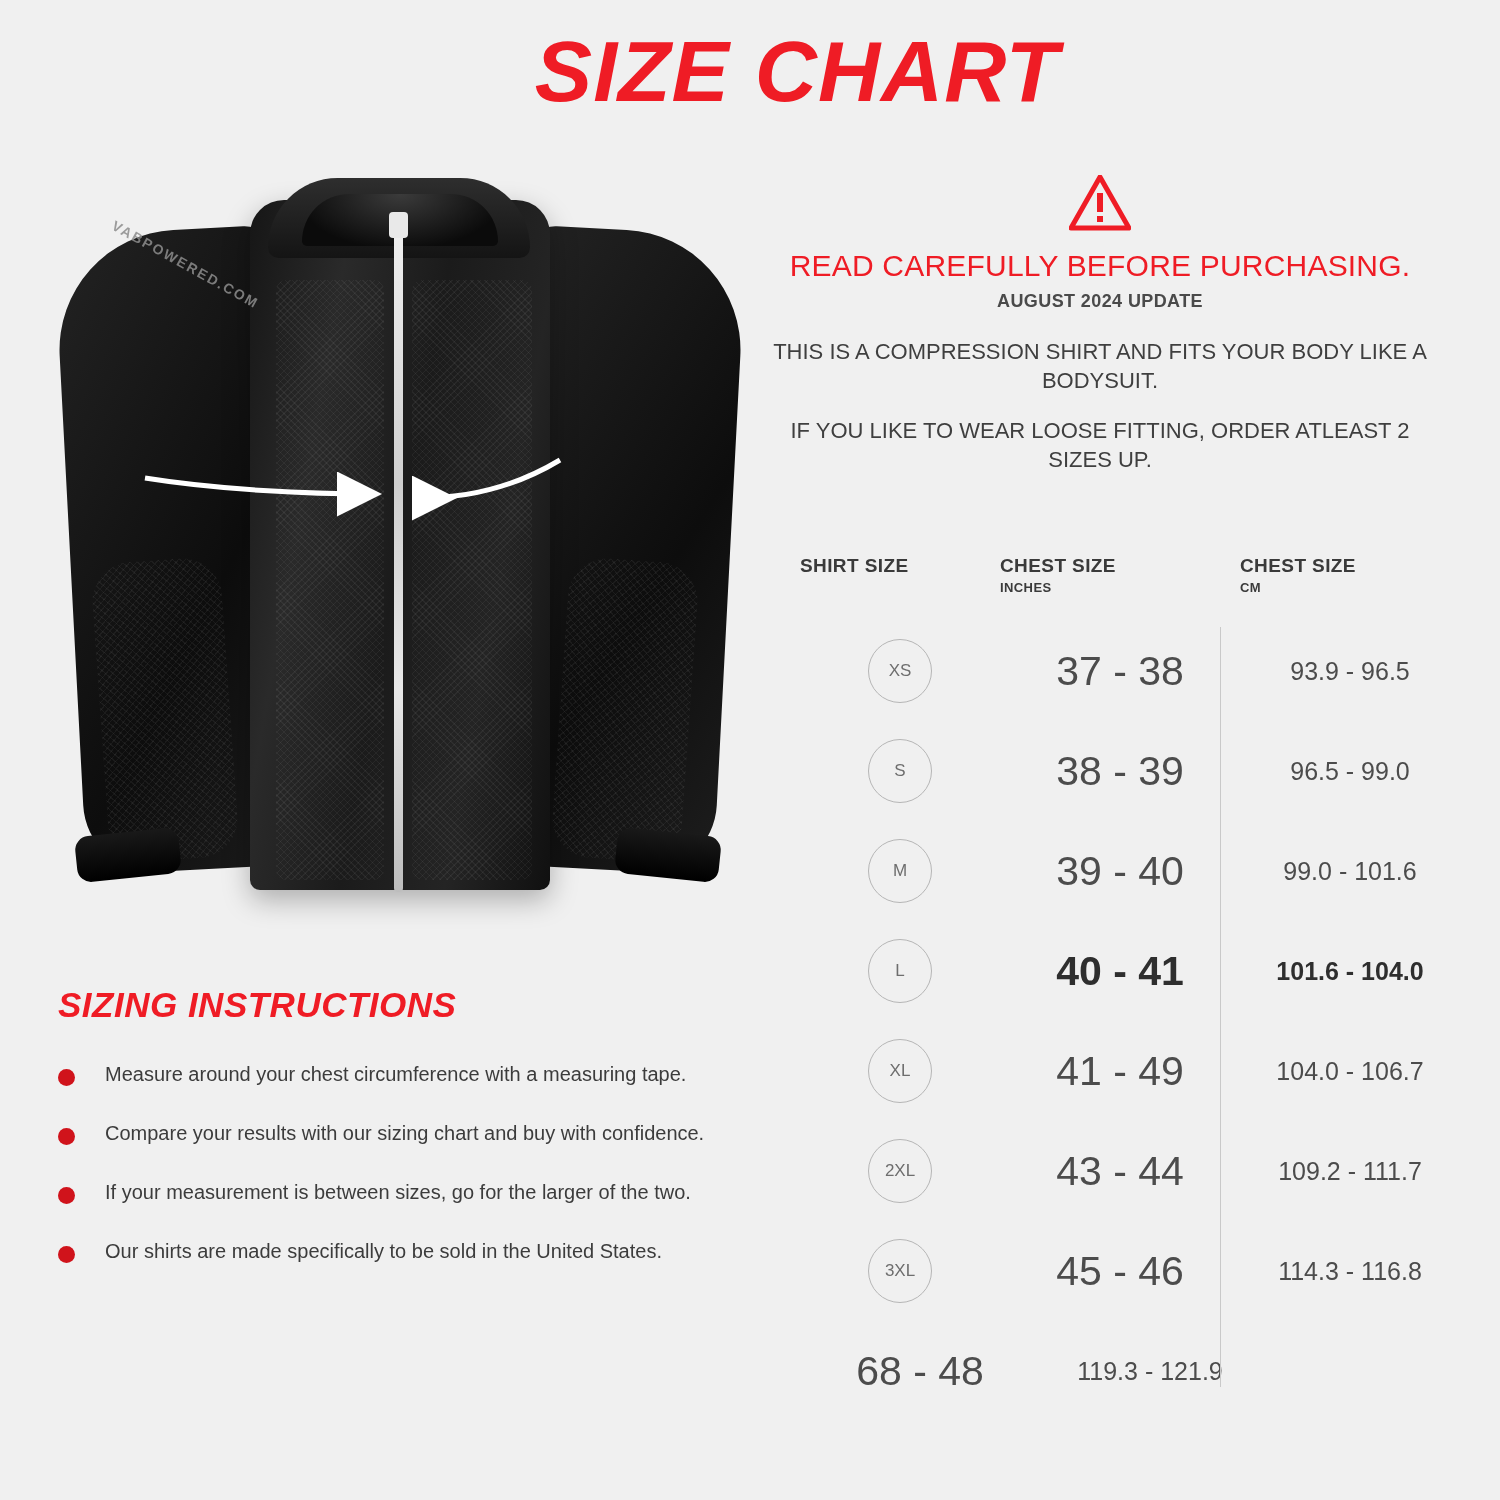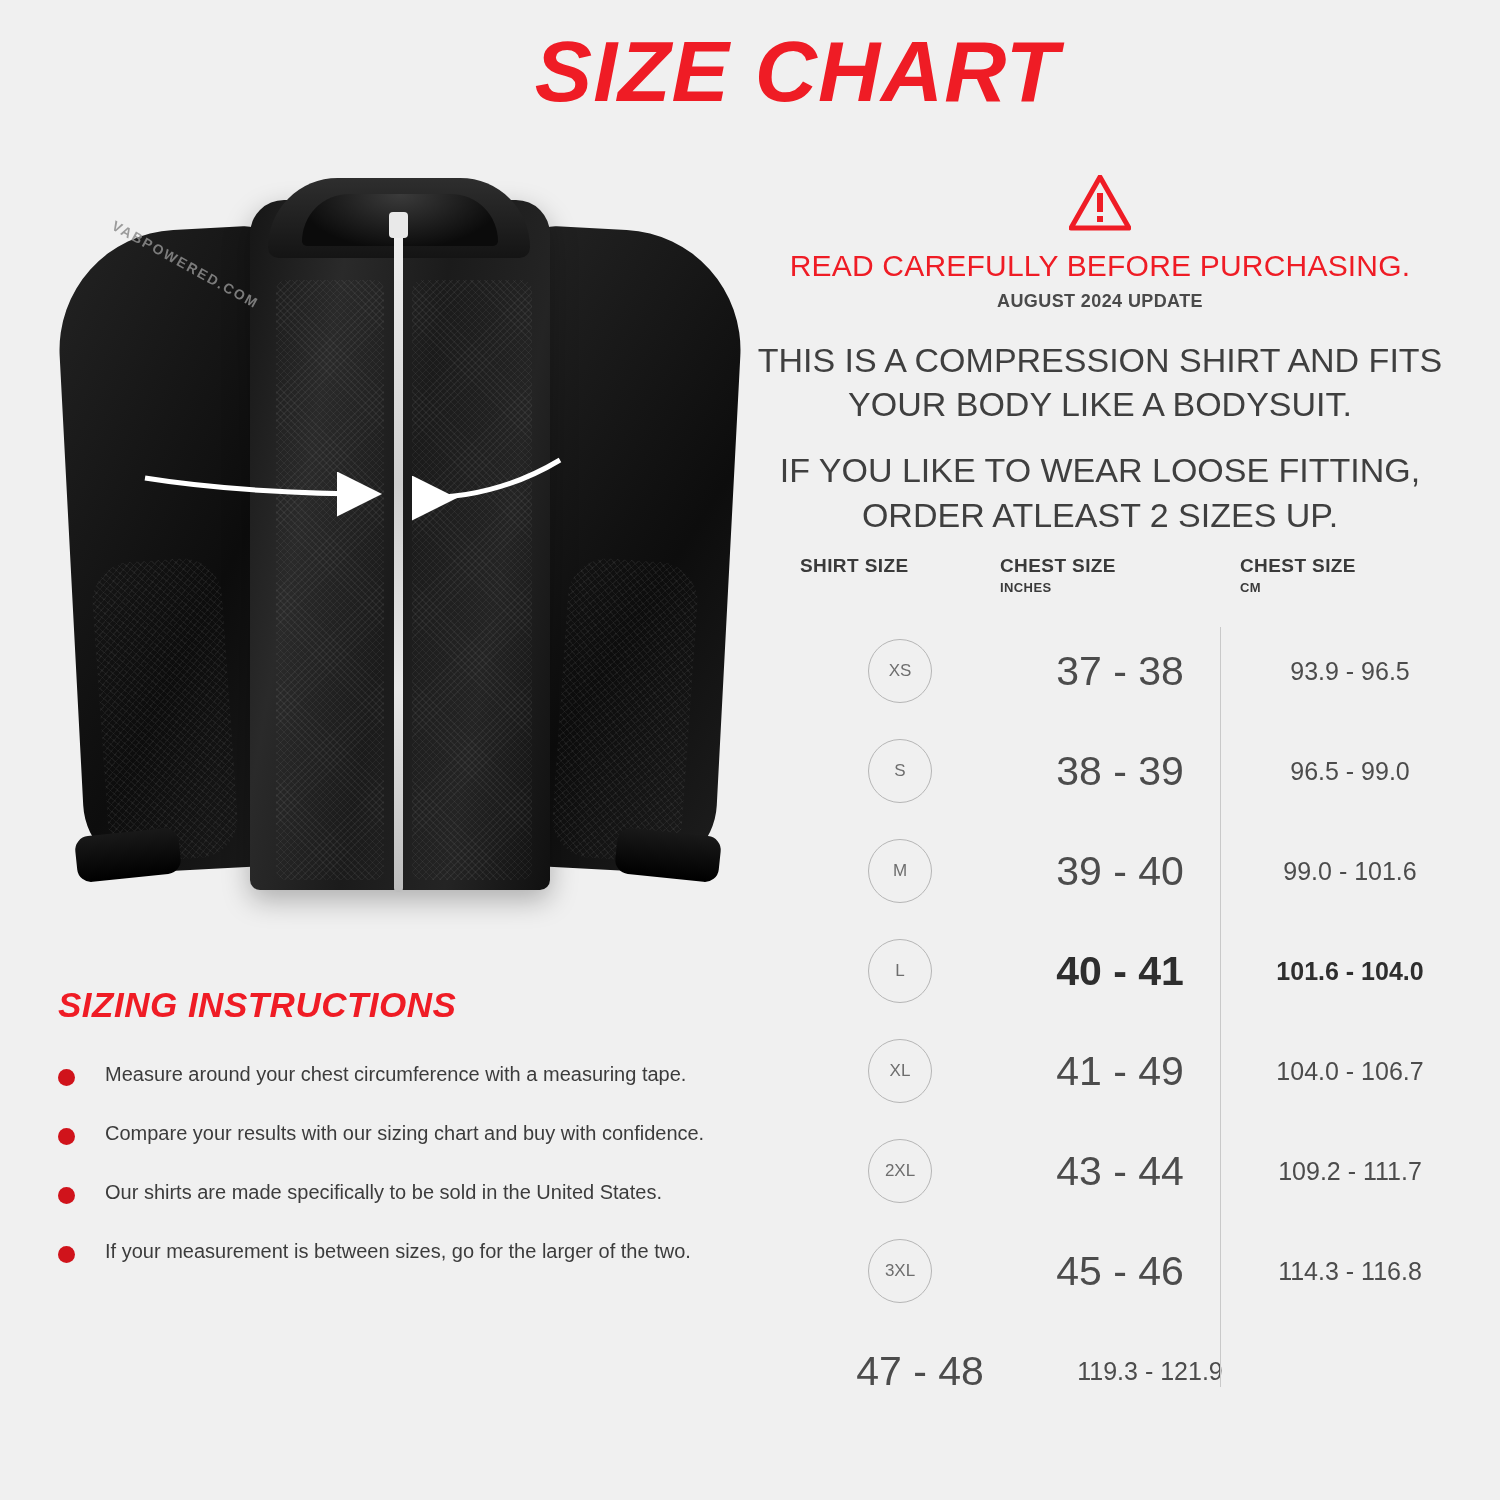--- a/index.html
+++ b/index.html
@@ -170,21 +170,21 @@
     text-align: center;
     color: #4a4a4a;
     font-size: 18px;
     letter-spacing: 0.4px;
     font-weight: bold;
   }
   .notice-p {
     margin-top: 26px;
     text-align: center;
     color: #3f3f3f;
-    font-size: 34px;
+    font-size: 22px;
     line-height: 1.3;
     padding: 0 26px;
   }
   .notice-p.second { margin-top: 22px; }
 
   
   .table-wrap {
     position: absolute;
     left: 800px;
     top: 555px;
@@ -399,39 +399,39 @@
 
     <div class="t-row">
       <div class="cell col-size">
           <div class="size-badge">3XL</div>
         </div>
       <div class="cell col-in val-in">45 - 46</div>
       <div class="cell col-cm val-cm">114.3 - 116.8</div>
     </div>
 
     <div class="t-row">
-      <div class="cell col-in val-in">47 - 48</div>
+      <div class="cell col-in val-in">68 - 48</div>
       <div class="cell col-cm val-cm">119.3 - 121.9</div>
     </div>
   </div>
 </div>
 
 <div class="instructions">
   <div class="inst-title">SIZING INSTRUCTIONS</div>
   <div class="inst-list">
     <div class="inst-item">
       <div class="bullet"></div>
       <div class="inst-text">Measure around your chest circumference with a measuring tape.</div>
     </div>
     <div class="inst-item">
       <div class="bullet"></div>
       <div class="inst-text">Compare your results with our sizing chart and buy with confidence.</div>
     </div>
     <div class="inst-item">
       <div class="bullet"></div>
-      <div class="inst-text">Our shirts are made specifically to be sold in the United States.</div>
+      <div class="inst-text">If your measurement is between sizes, go for the larger of the two.</div>
     </div>
     <div class="inst-item">
       <div class="bullet"></div>
-      <div class="inst-text">If your measurement is between sizes, go for the larger of the two.</div>
+      <div class="inst-text">Our shirts are made specifically to be sold in the United States.</div>
     </div>
   </div>
 </div>
 
 </body></html>

